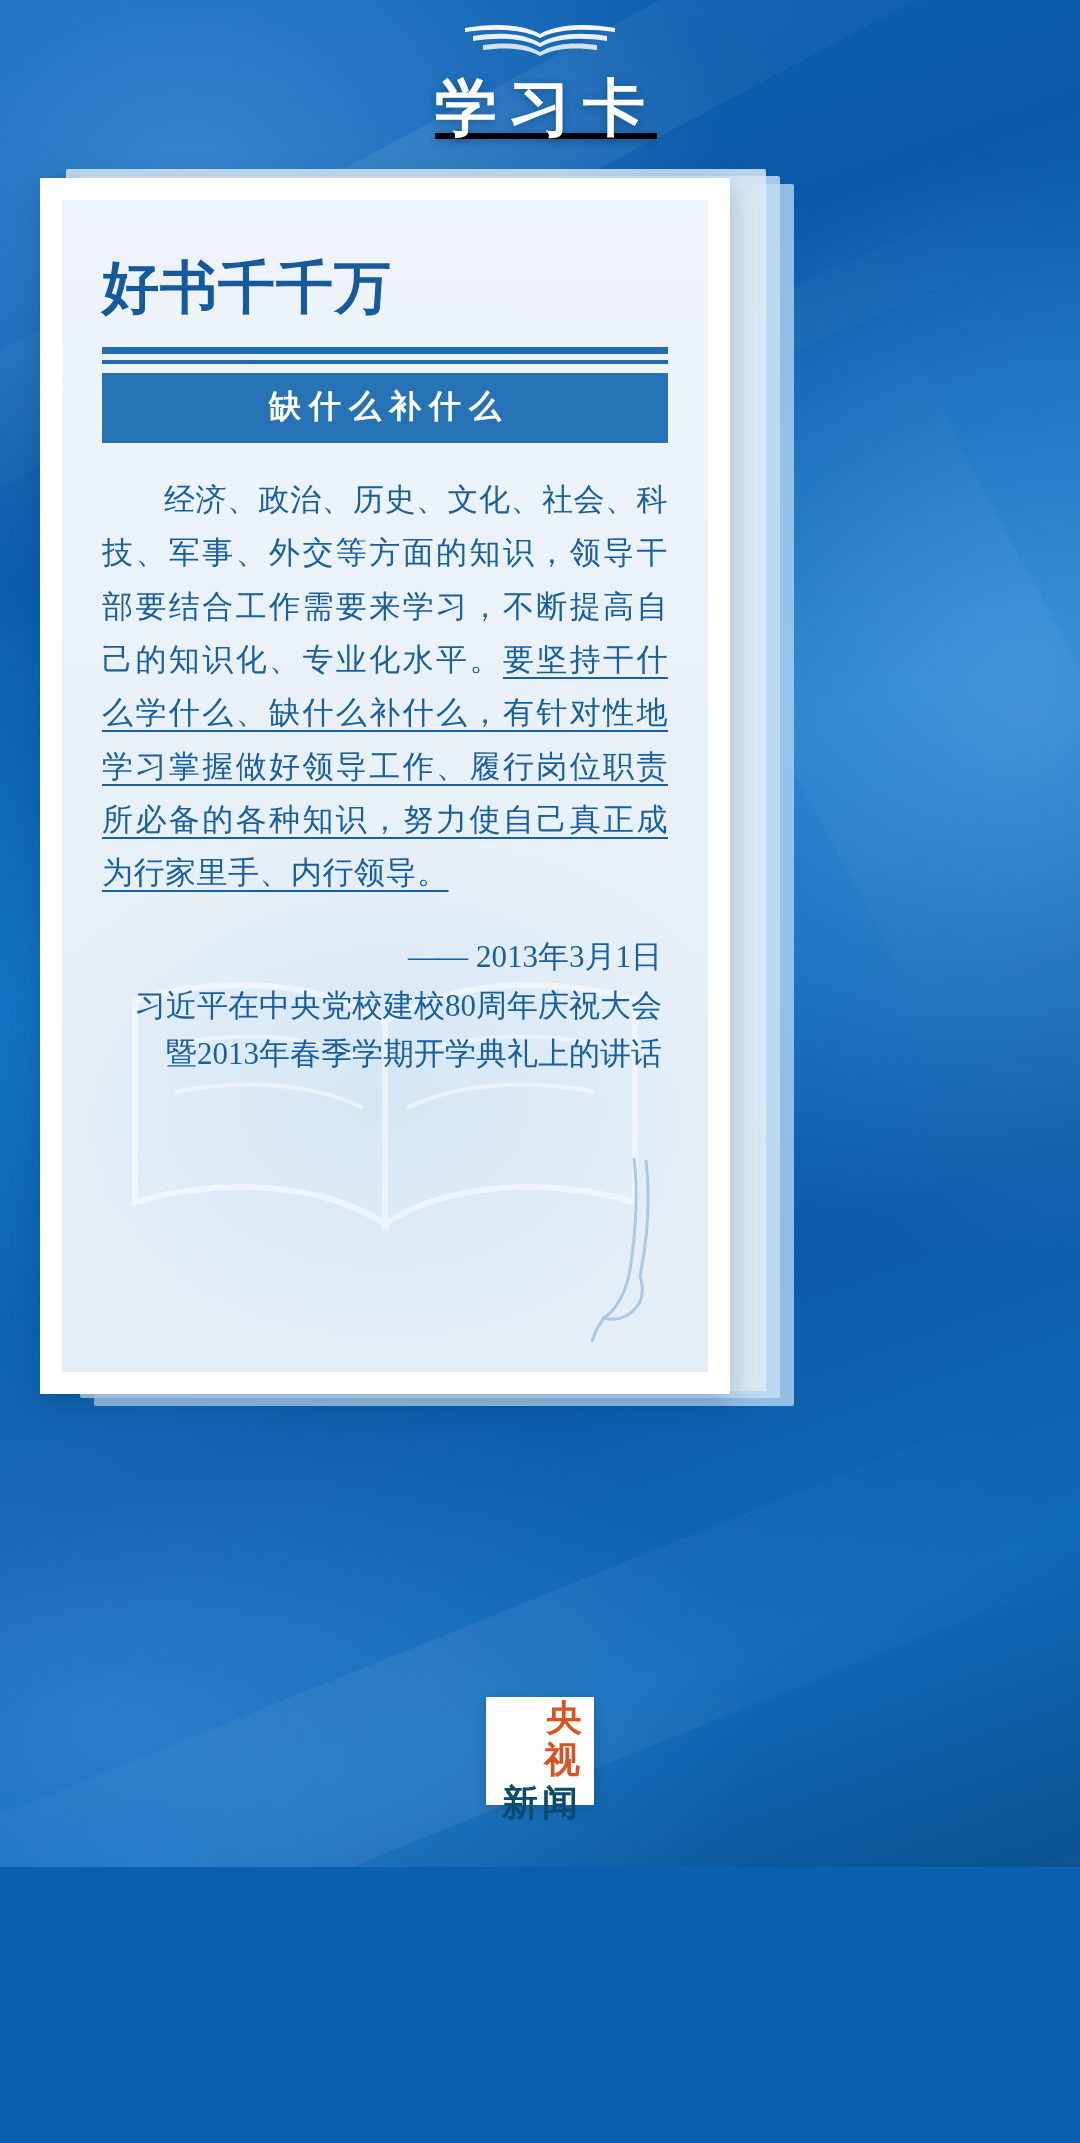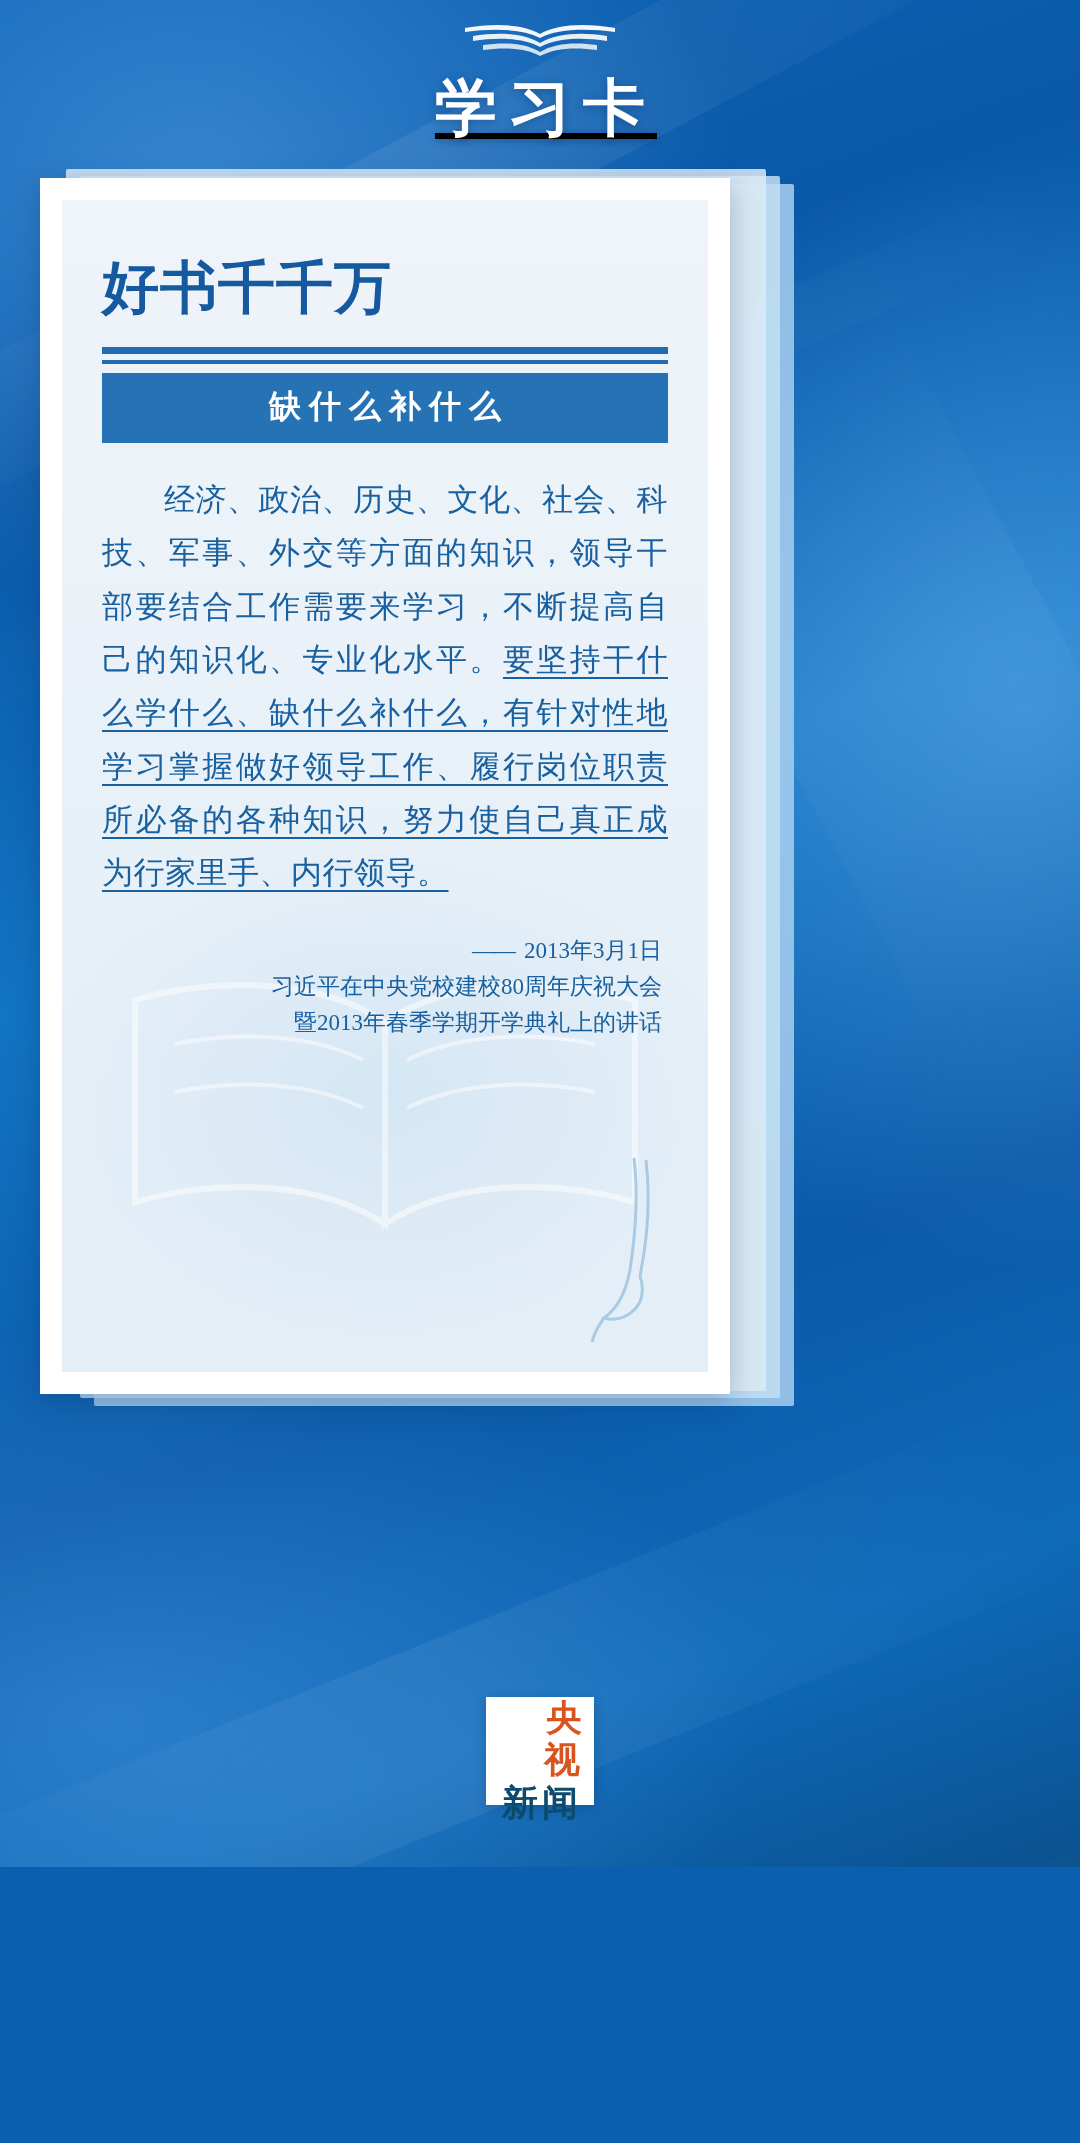--- a/index.html
+++ b/index.html
@@ -162,21 +162,21 @@
   .body-text .indent { display: inline-block; width: 2em; }
   .body-text .u {
     text-decoration: underline;
     text-underline-offset: 7px;
     text-decoration-thickness: 2px;
   }
 
   .attribution {
     margin-top: 34px;
     color: #18609f;
-    font-size: 23px;
+    font-size: 31px;
     line-height: 1.56;
     text-align: right;
     padding-right: 6px;
   }
   .attribution .dash { letter-spacing: -2px; margin-right: 10px; }
 
   .brush {
     position: absolute;
     right: 40px;
     bottom: 22px;

